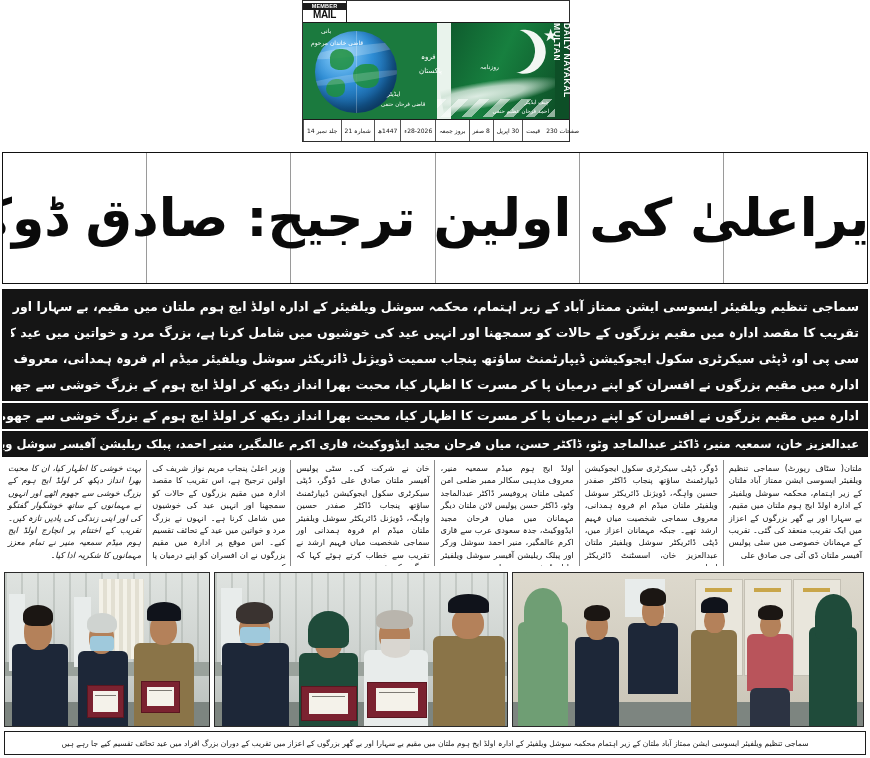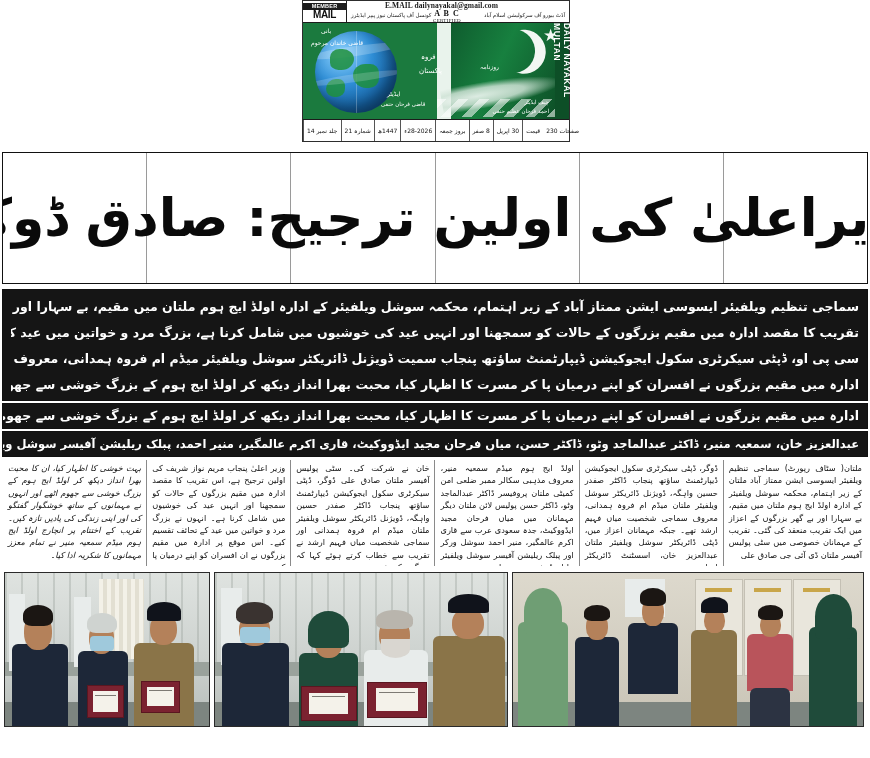--- a/index.html
+++ b/index.html
@@ -161,29 +161,20 @@
 
 <div class="page">
 
   <div class="masthead-wrap">
 
     <div class="mh-topbar">
       <div class="mh-cpne">
         <div class="m1">MEMBER</div>
         <div class="m2">MAIL</div>
       </div>
-      <div class="mh-topmid">
-        <div class="mh-email">E.MAIL dailynayakal@gmail.com</div>
-        <div class="mh-urdu-sm" style="left:4px;top:11px;">کونسل آف پاکستان نیوز پیپر ایڈیٹرز</div>
-        <div class="mh-abc">
-          <div class="a1">A B C</div>
-          <div class="a2">CERTIFIED</div>
-        </div>
-        <div class="mh-urdu-sm" style="right:4px;top:11px;">آڈٹ بیورو آف سرکولیشن اسلام آباد</div>
-      </div>
     </div>
 
     <div class="mh-body">
       <div class="flag-panel"></div>
       <div class="flag-white"></div>
       <div class="crescent"></div>
       <div class="star5"></div>
       <div class="swoosh"></div>
       <div class="wave"></div>
 
@@ -378,14 +369,15 @@
       </div>
 
       <div class="person" style="left:84%;width:15%;height:92%;">
         <div class="body-t" style="left:4%;bottom:0;width:92%;height:70%;background:#1f4b3a;"></div>
         <div class="head" style="left:30%;bottom:68%;width:40%;height:18%;"></div>
         <div class="hair" style="left:16%;bottom:62%;width:70%;height:32%;background:#1f4b3a;border-radius:50% 50% 14% 14%;"></div>
       </div>
     </div>
   </div>
 
+  <div class="caption-bar">سماجی تنظیم ویلفیئر ایسوسی ایشن ممتاز آباد ملتان کے زیر اہتمام محکمہ سوشل ویلفیئر کے ادارہ اولڈ ایج ہوم ملتان میں مقیم بے سہارا اور بے گھر بزرگوں کے اعزاز میں تقریب کے دوران بزرگ افراد میں عید تحائف تقسیم کیے جا رہے ہیں</div>
 
 </div>
 
 </body></html>

